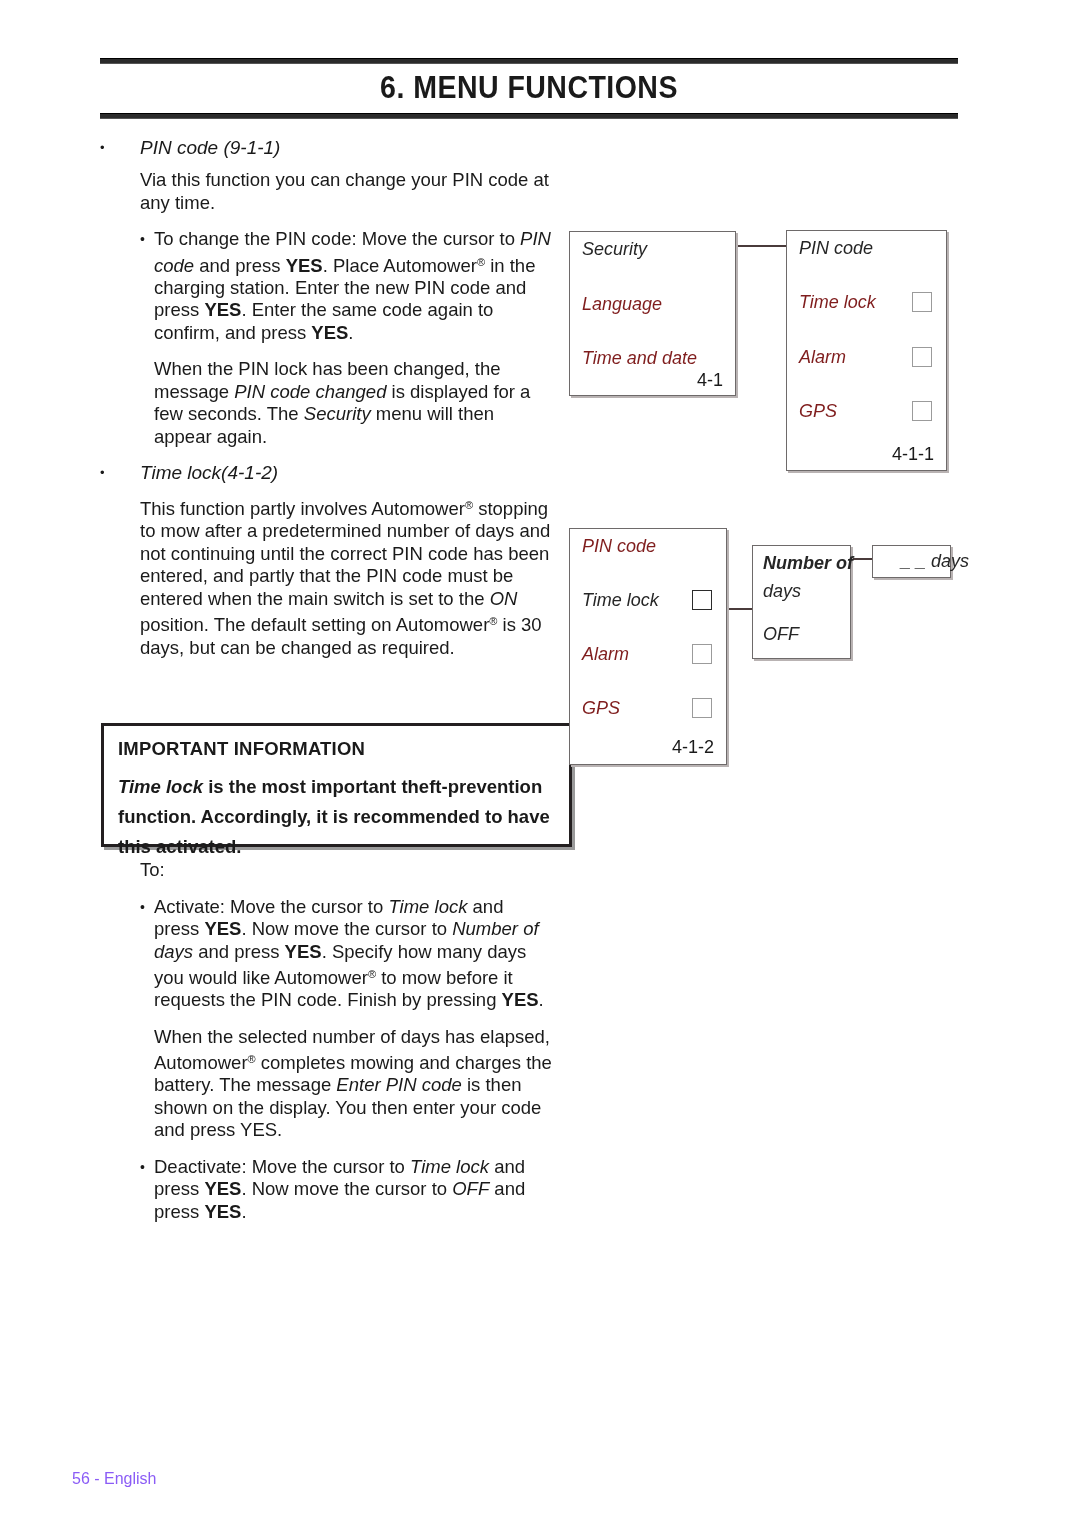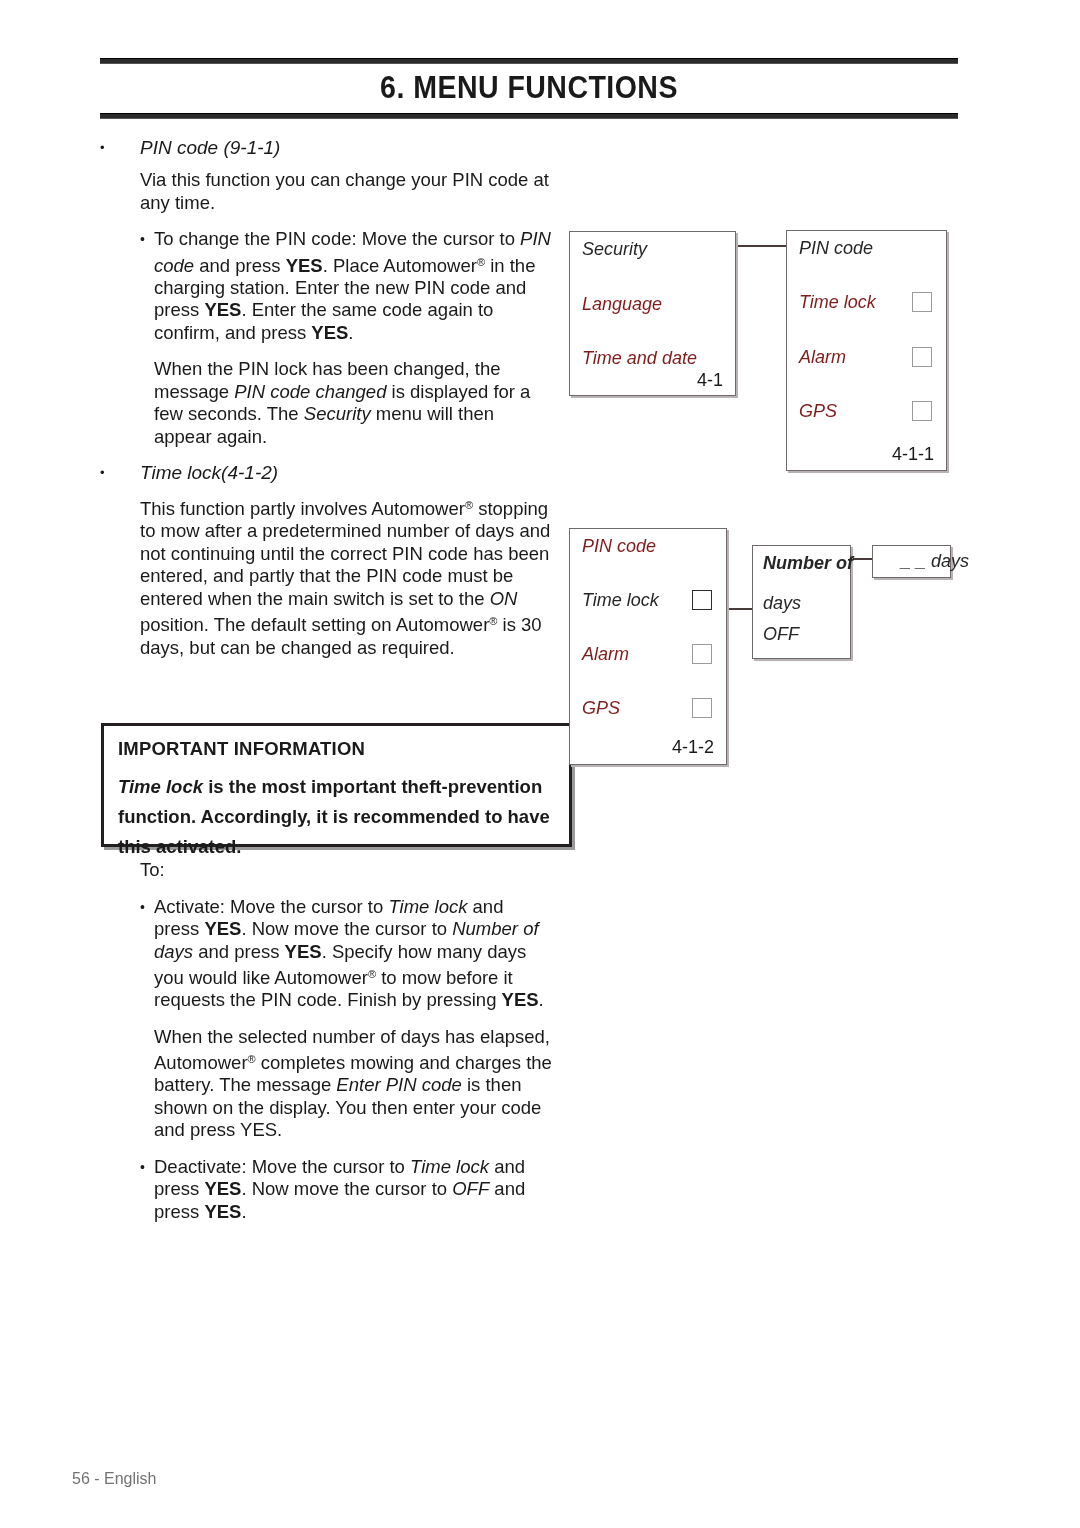--- a/index.html
+++ b/index.html
@@ -177,21 +177,21 @@
     background: #4a3b3b;
   }
   .connector.h { height: 1.6px; }
 
   
   #footer {
     position: absolute;
     left: 72px;
     top: 1470px;
     font-size: 16px;
-    color: #737373;
+    color: #8b5cf6;
   }
 </style>
 </head>
 <body>
 
 <div id="page-header">
   <div class="rule"></div>
   <div id="chapter-title">6. MENU FUNCTIONS</div>
   <div class="rule"></div>
 </div>
@@ -296,21 +296,21 @@
     <div class="chk" style="right:14px; top:115px;"></div>
 
     <div class="mrow dim" style="left:12px; top:169px;">GPS</div>
     <div class="chk" style="right:14px; top:169px;"></div>
 
     <div class="mcode" style="right:12px; top:208px;">4-1-2</div>
   </div>
 
   <div class="mbox" style="left:192px; top:25px; width:99px; height:114px;">
     <div class="mrow on" style="left:10px; top:7px;font-weight:bold;">Number of</div>
-    <div class="mrow on" style="left:10px; top:47px;">days</div>
+    <div class="mrow on" style="left:10px; top:35px;">days</div>
     <div class="mrow on" style="left:10px; top:78px;">OFF</div>
   </div>
 
   <div class="mbox" style="left:312px; top:25px; width:79px; height:33px;">
     <div class="mrow on" style="left:8px; top:5px;margin-left:20px;">_ _ days</div>
   </div>
 </div>
 
 <div id="footer">56 - English</div>
 

